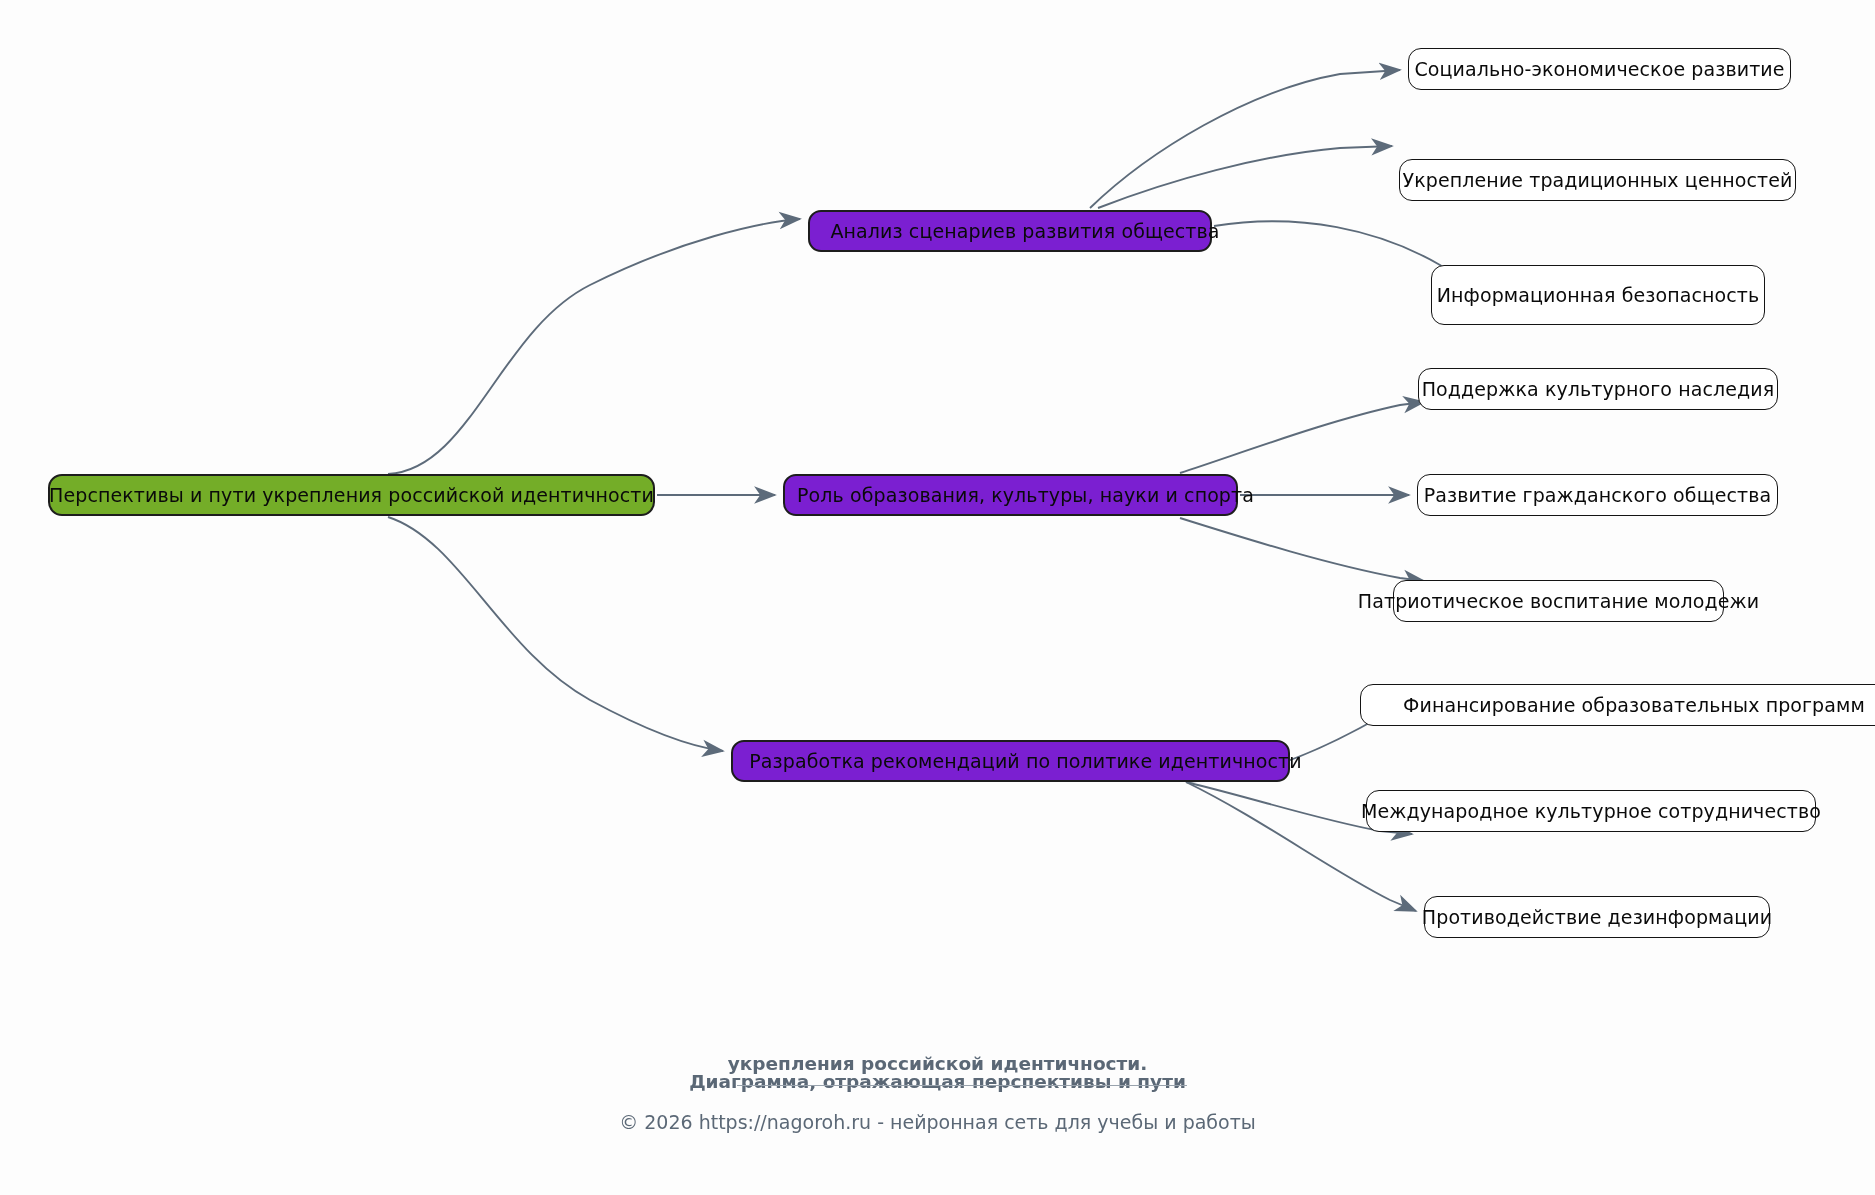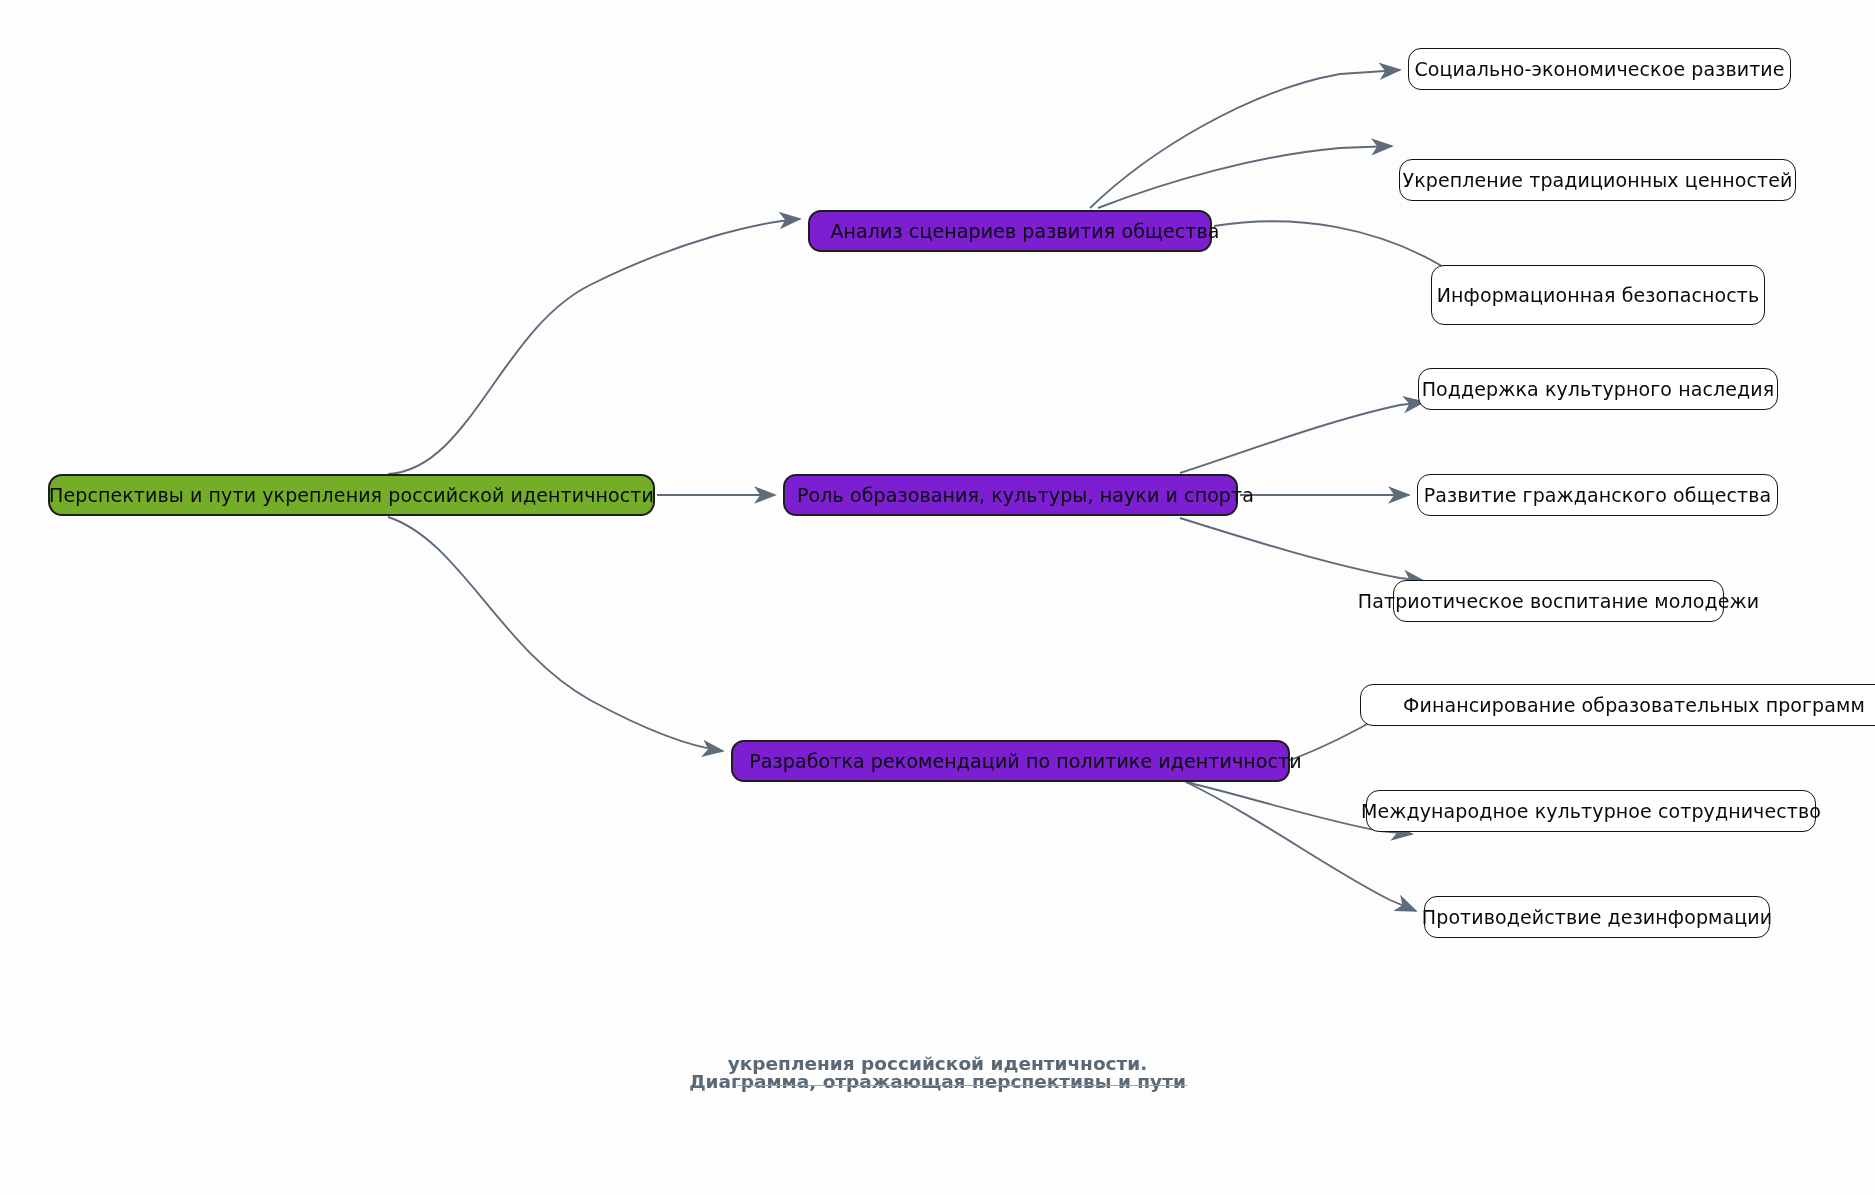--- a/index.html
+++ b/index.html
@@ -133,14 +133,15 @@
 
   <div class="node node-leaf" style="left:1360px; top:684px; width:548px; height:42px;">Финансирование образовательных программ</div>
   <div class="node node-leaf" style="left:1366px; top:790px; width:450px; height:42px;">Международное культурное сотрудничество</div>
   <div class="node node-leaf" style="left:1424px; top:896px; width:346px; height:42px;">Противодействие дезинформации</div>
 
   <div class="caption" style="top:1026px;margin-top:44px;">Диаграмма, отражающая перспективы и пути</div>
   <div class="caption" style="top:1052px;">укрепления российской идентичности.</div>
 
   <div class="caption-rule" style="left:737px; top:1085px; width:450px;"></div>
 
+  <div class="footer" style="top:1111px;">© 2026 https://nagoroh.ru - нейронная сеть для учебы и работы</div>
 
 </div>
 
 </body></html>

